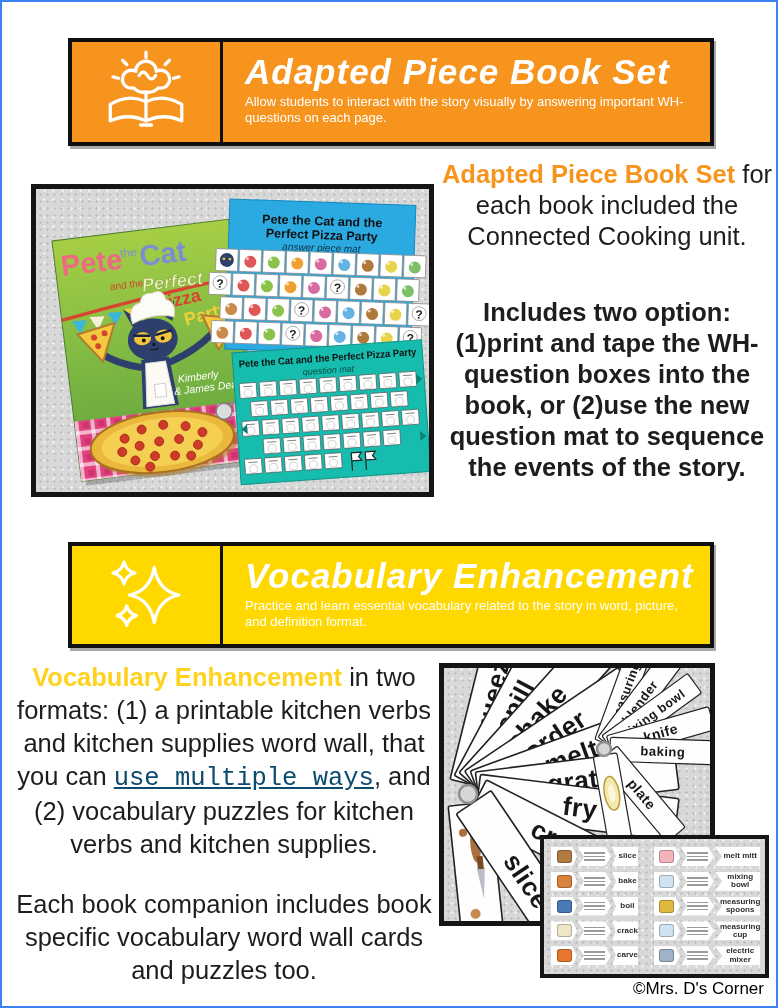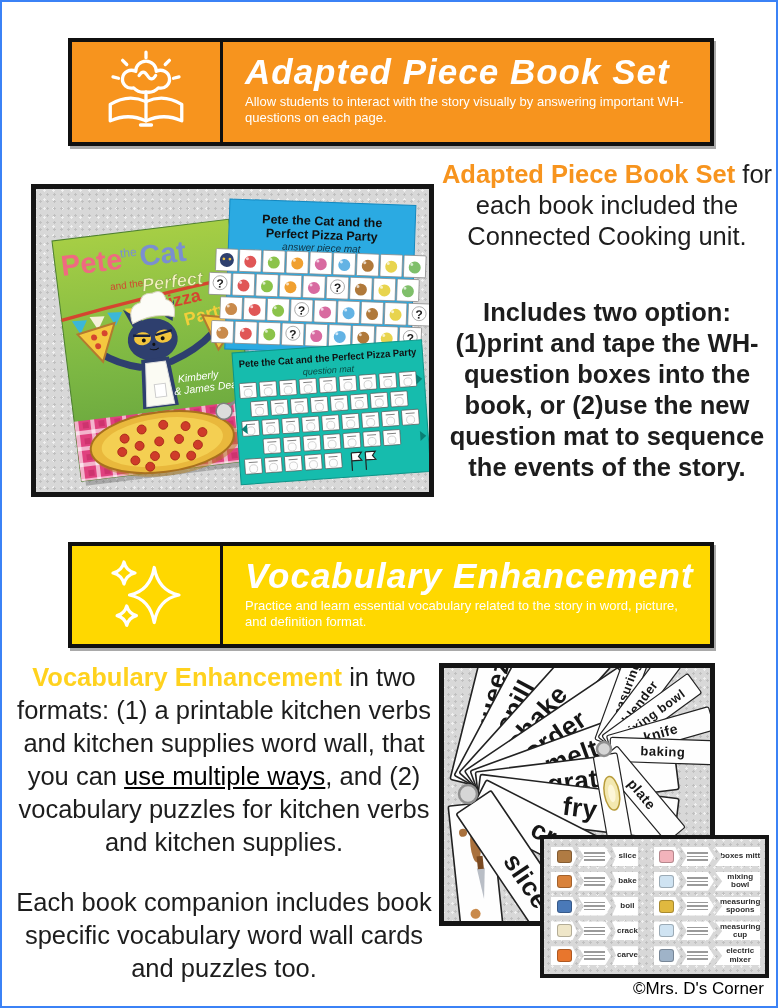--- a/index.html
+++ b/index.html
@@ -35,21 +35,21 @@
 
   
   .text-block{position:absolute;text-align:center;}
   #adapted-text{left:436px;top:157px;width:338px;font-size:25.5px;line-height:31px;}
   #adapted-text p + p{margin-top:45px;font-weight:bold;}
   #vocab-text{left:7px;top:659px;width:430px;font-size:25.5px;line-height:33px;}
   #vocab-text p + p{margin-top:27px;}
   .text-block p{margin:0;}
   .hl-orange{color:#F7941E;font-weight:bold;}
   .hl-yellow{color:#FFD21E;font-weight:bold;}
-  a.inline-link{color:#000000;text-decoration:underline;cursor:pointer;}
+  a.inline-link{color:#0c4a6e;text-decoration:underline;cursor:pointer;font-family:Liberation Mono, monospace;}
 
   .copyright{position:absolute;right:12px;top:977px;font-size:17px;color:#000000;z-index:6;}
 
   
   .pz-grid{display:grid;grid-template-columns:1fr 1fr;column-gap:16px;row-gap:5px;height:100%;}
   .pz-row{display:flex;align-items:stretch;height:19px;}
   .pz{background:#fff;}
   .pz-pic{width:26px;flex:0 0 auto;display:flex;align-items:center;justify-content:center;
     clip-path:polygon(0 0,82% 0,100% 50%,82% 100%,0 100%);}
   .pz-icon{display:block;width:13px;height:11px;border-radius:3px;border:1px solid rgba(0,0,0,.25);}
@@ -550,21 +550,21 @@
         </div>
         <div class="pz-row">
           <div class="pz pz-pic">
             <span class="pz-icon" style="background:#f2b3bb"></span>
           </div>
           <div class="pz pz-def">
             <i></i>
             <i></i>
             <i></i>
           </div>
-          <div class="pz pz-word">boxes mitt</div>
+          <div class="pz pz-word">melt mitt</div>
         </div>
         <div class="pz-row">
           <div class="pz pz-pic">
             <span class="pz-icon" style="background:#d9823b"></span>
           </div>
           <div class="pz pz-def">
             <i></i>
             <i></i>
             <i></i>
           </div>

